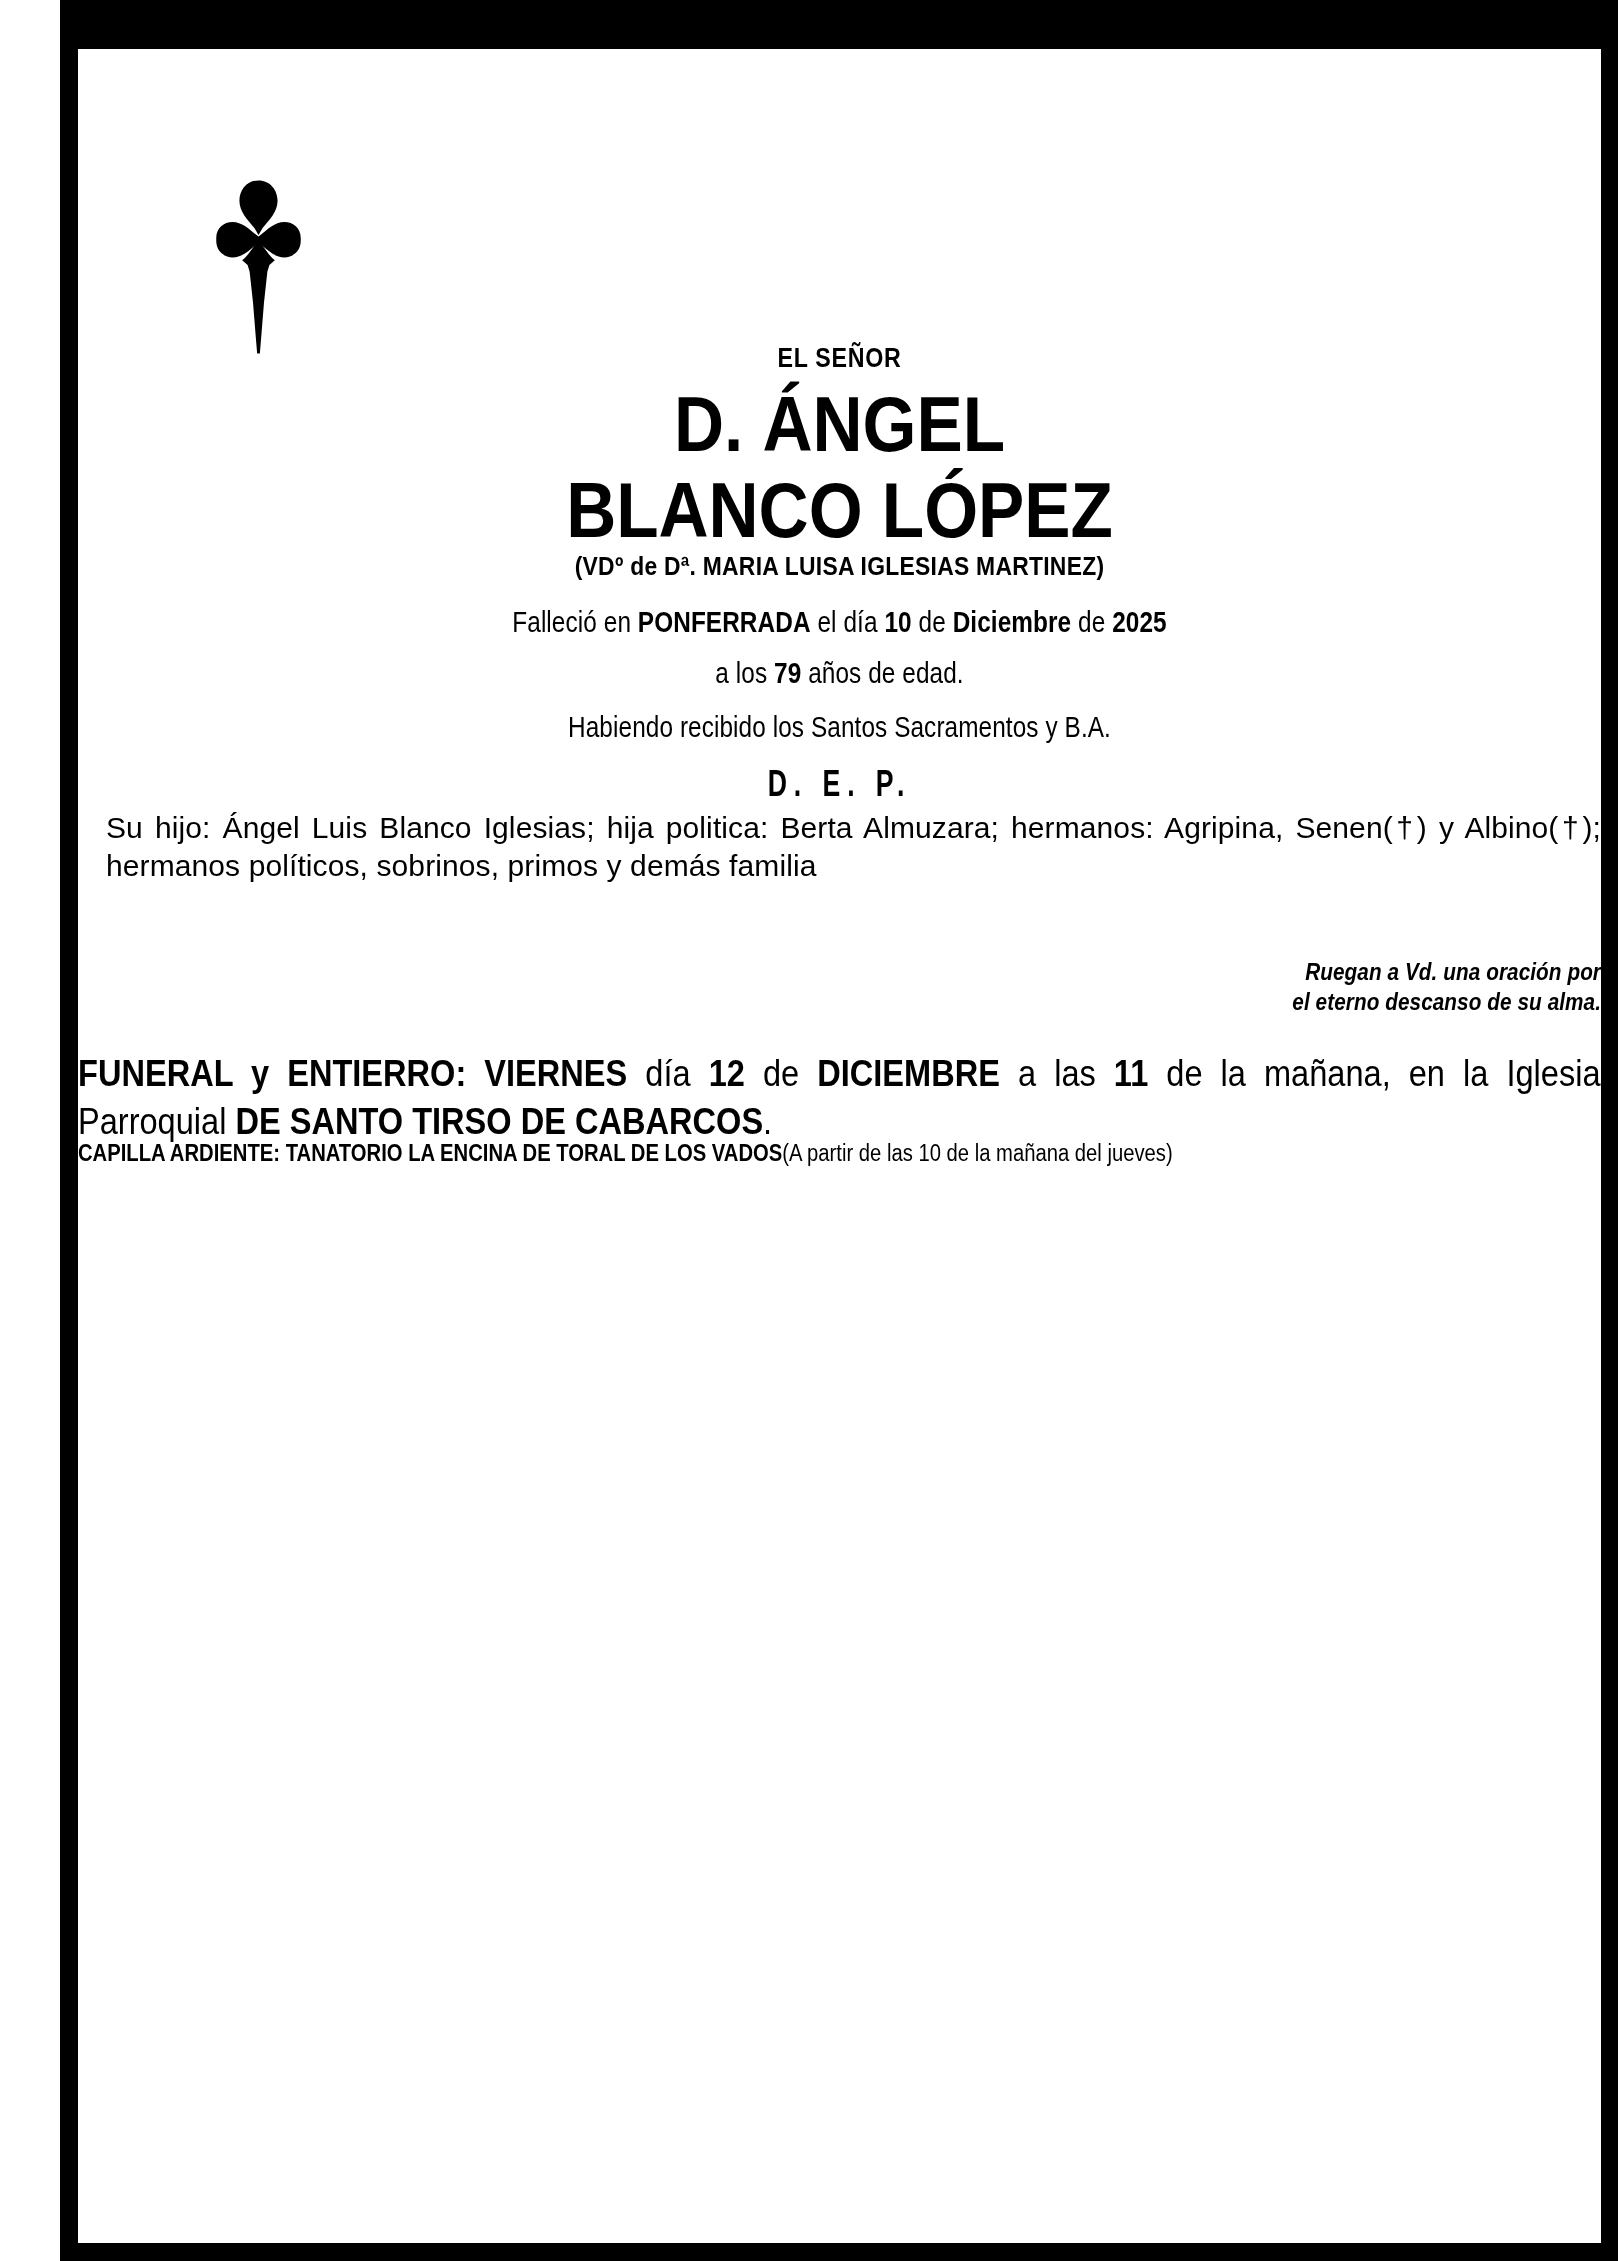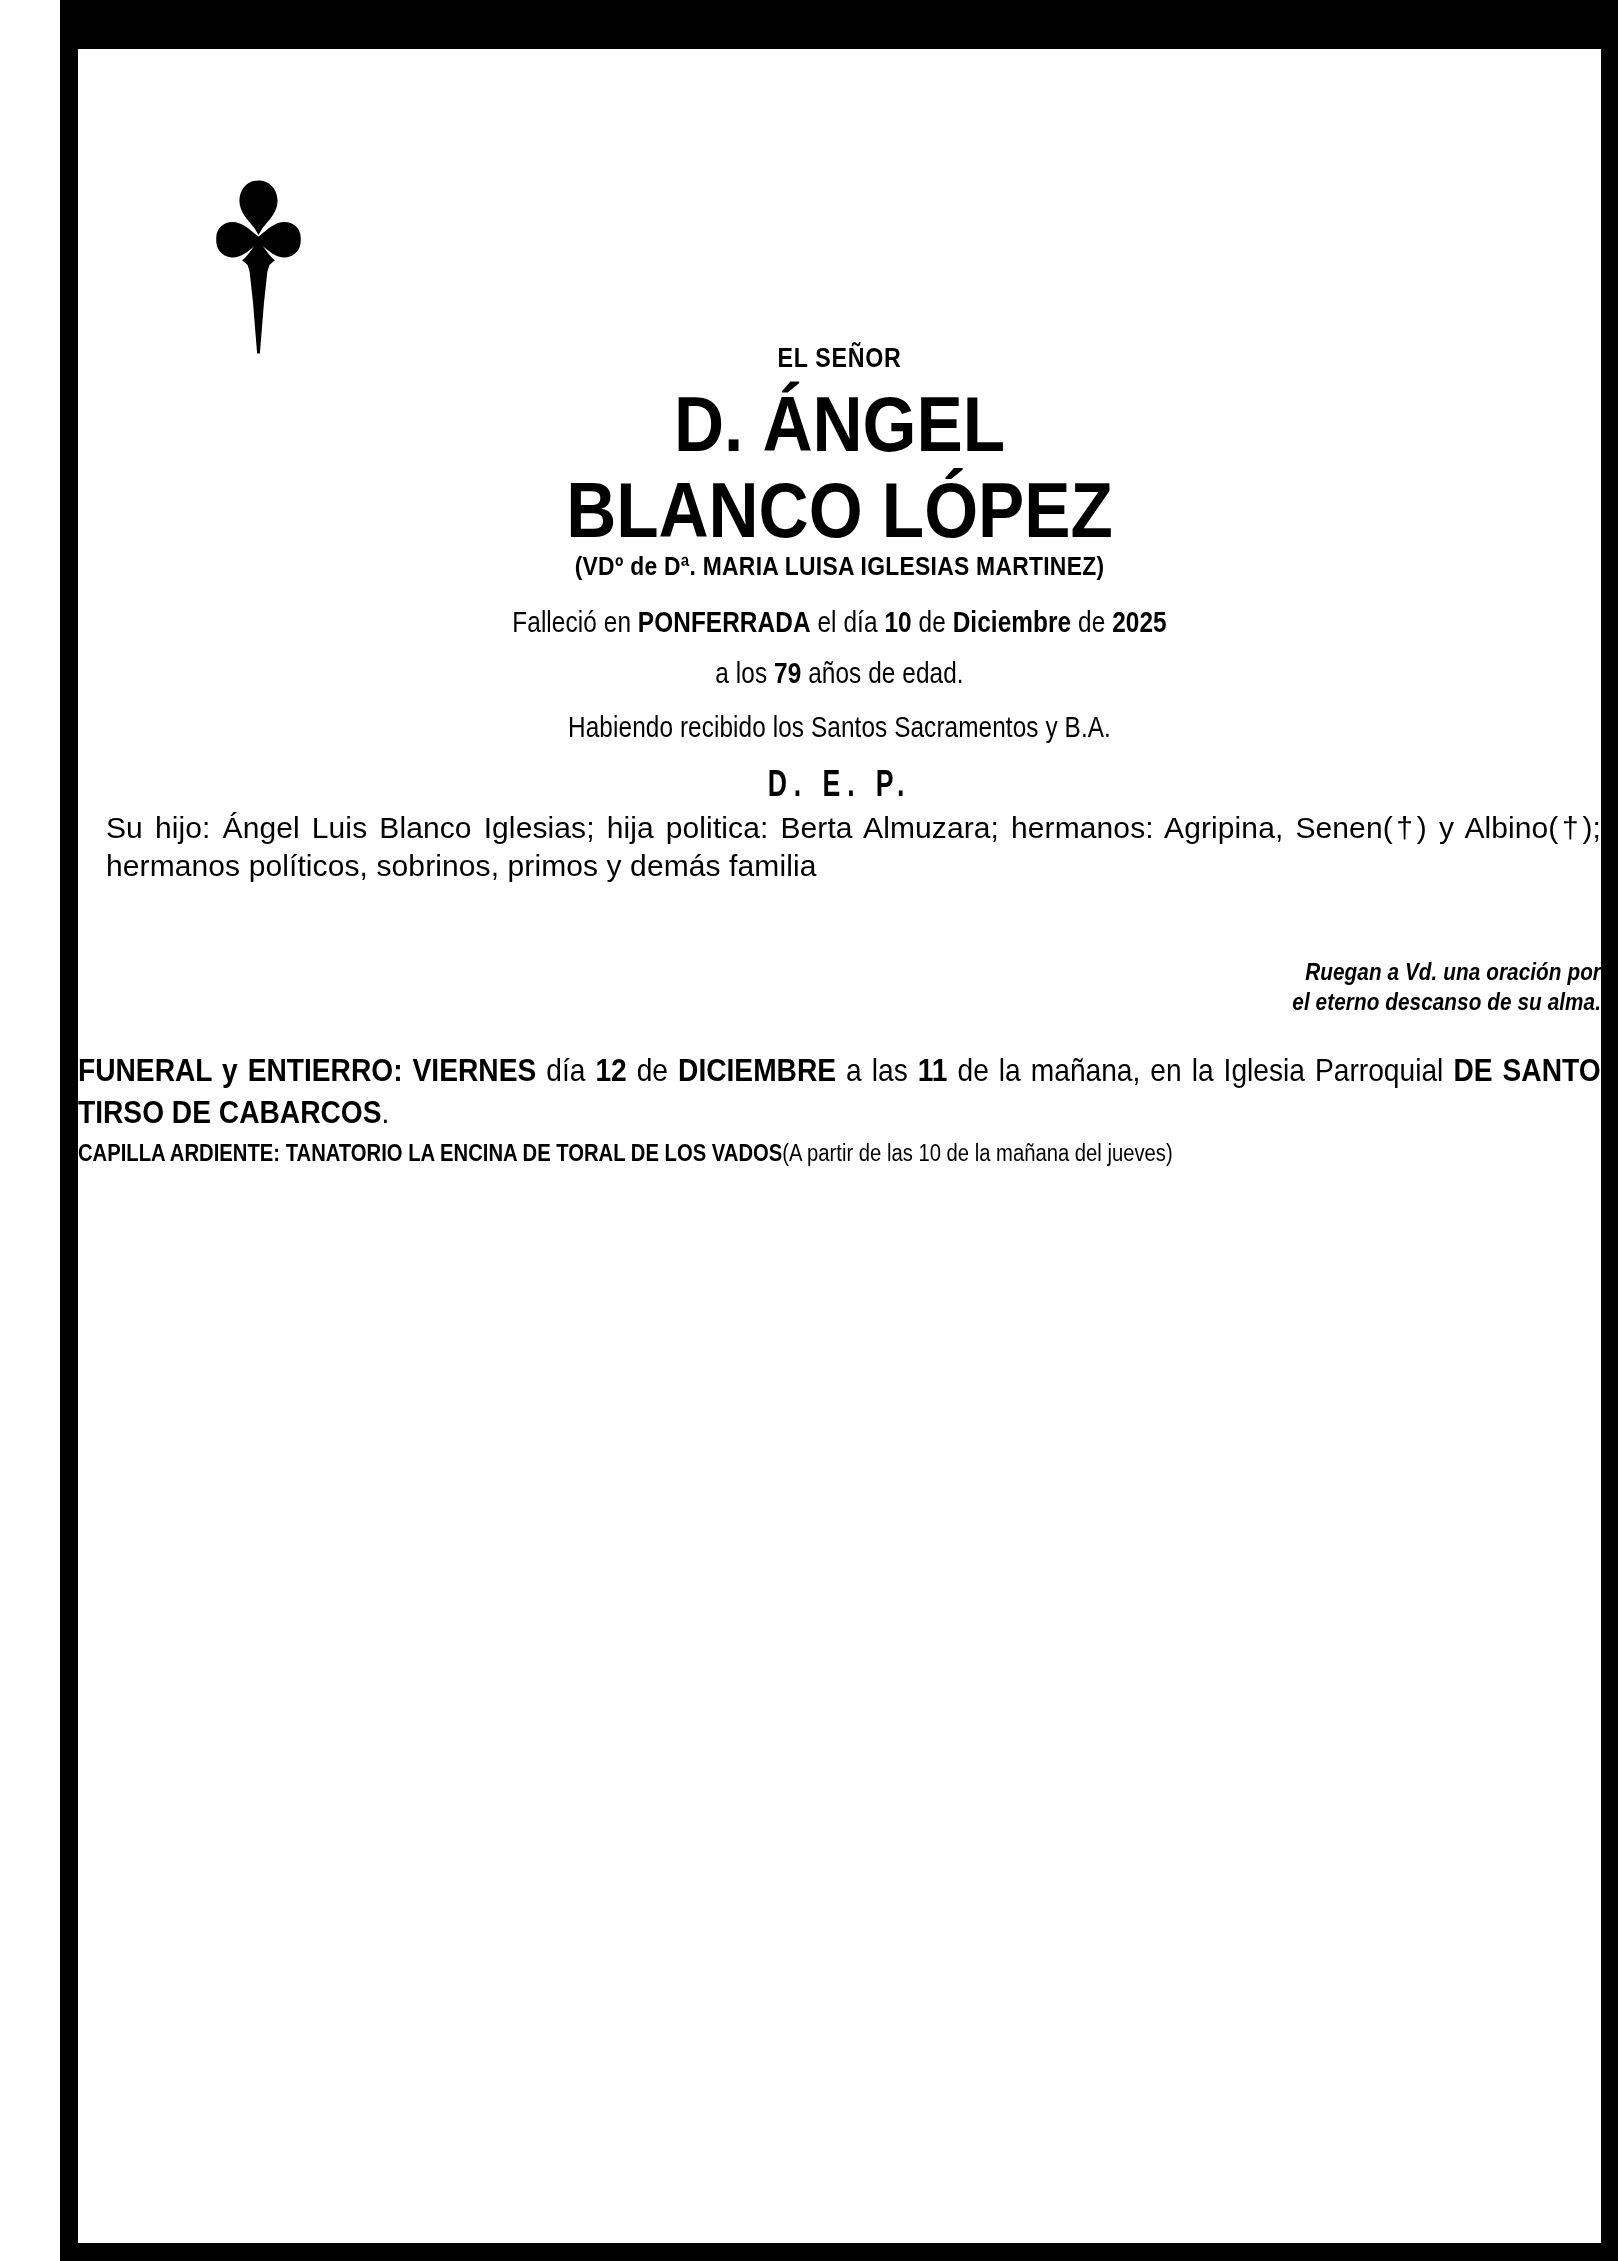--- a/index.html
+++ b/index.html
@@ -171,21 +171,21 @@
     transform: scaleX(0.9);
     transform-origin: right top;
   }
 
   .funeral {
     position: absolute;
     left: 0px;
     right: 0px;
     top: 1001px;
     text-align: justify;
-    font-size: 32px;
+    font-size: 37px;
     line-height: 1.3;
   }
   .funeral-inner { display: block; transform: scaleX(0.88); transform-origin: left top; width: 113.6%; }
 
   .capilla {
     position: absolute;
     left: 0px;
     right: 0px;
     top: 1090px;
     text-align: justify;

